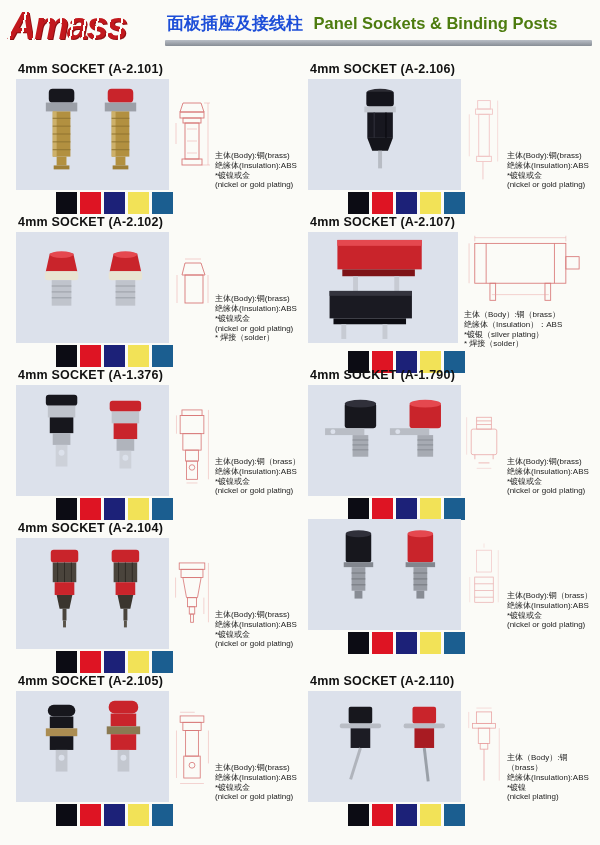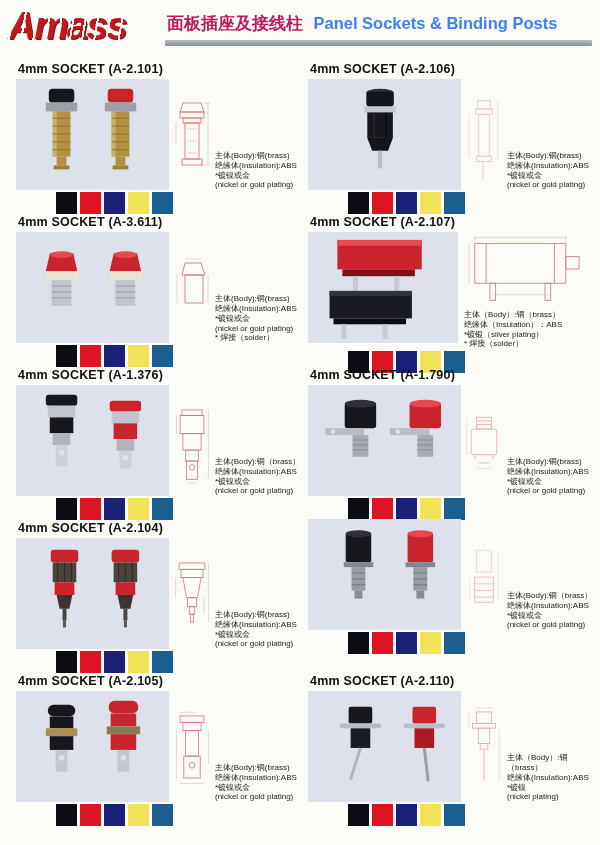--- a/index.html
+++ b/index.html
@@ -7,22 +7,22 @@
   .page{position:relative;width:600px;height:845px;background:#fbfbf7;overflow:hidden;}
 
   
   .header{position:relative;height:56px;}
   .logo{position:absolute;left:8px;top:4px;font-size:39px;font-weight:bold;font-style:italic;
         letter-spacing:-2px;color:#c2181d;line-height:44px;
         text-shadow:1px 1px 0 #8e0f12;}
   .logo-stripes{position:absolute;left:4px;top:4px;width:155px;height:46px;
         background:repeating-linear-gradient(100deg,transparent 0 10px,#fbfbf7 10px 12px);}
   .titles{position:absolute;left:167px;top:12px;white-space:nowrap;}
-  .title-cn{font-size:17px;font-weight:bold;color:#be185d;}
-  .title-en{font-size:16.5px;font-weight:bold;color:#3b82f6;margin-left:6px;}
+  .title-cn{font-size:17px;font-weight:bold;color:#1d4ed8;}
+  .title-en{font-size:16.5px;font-weight:bold;color:#4d7c0f;margin-left:6px;}
   .header-rule{position:absolute;left:165px;right:8px;top:40px;height:6px;
         background:linear-gradient(#b9bec6,#878d95);border-radius:1px;}
 
   
   .grid{display:grid;grid-template-columns:288px 288px;grid-auto-rows:153px;
         padding:4px 0 0 16px;column-gap:4px;}
   .cell{position:relative;}
   .cell-title{font-size:12.5px;font-weight:bold;color:#111;margin:2px 0 3px 2px;letter-spacing:.2px;}
   .cell-body{display:flex;align-items:flex-end;}
   .photo{width:153px;height:111px;background:#dce1eb;flex:0 0 auto;}
@@ -174,21 +174,21 @@
       <div class="swatches">
         <span class="sw" style="background: rgb(12, 12, 20);"></span>
         <span class="sw" style="background: rgb(222, 20, 35);"></span>
         <span class="sw" style="background: rgb(28, 33, 120);"></span>
         <span class="sw" style="background: rgb(242, 226, 87);"></span>
         <span class="sw" style="background: rgb(27, 94, 144);"></span>
       </div>
     </div>
 
     <div class="cell">
-      <div class="cell-title">4mm SOCKET  (A-3.611)</div>
+      <div class="cell-title">4mm SOCKET  (A-2.102)</div>
       <div class="cell-body">
         <div class="photo">
           <svg viewBox="0 0 153 113">
             <g transform="translate(45,6)">
               <polygon points="-16,34 16,34 12,16 -12,16" fill="#c9242b"></polygon>
               <ellipse cx="0" cy="17" rx="12" ry="3.5" fill="#e5484f"></ellipse>
               <rect x="-17" y="34" width="34" height="9" rx="3" fill="#e8e4d2"></rect>
               <rect x="-10" y="43" width="20" height="26" fill="#c0c4cc"></rect>
               <g stroke="#9a9ea6" stroke-width="1">
                   <line x1="-10" y1="49" x2="10" y2="49"></line>

